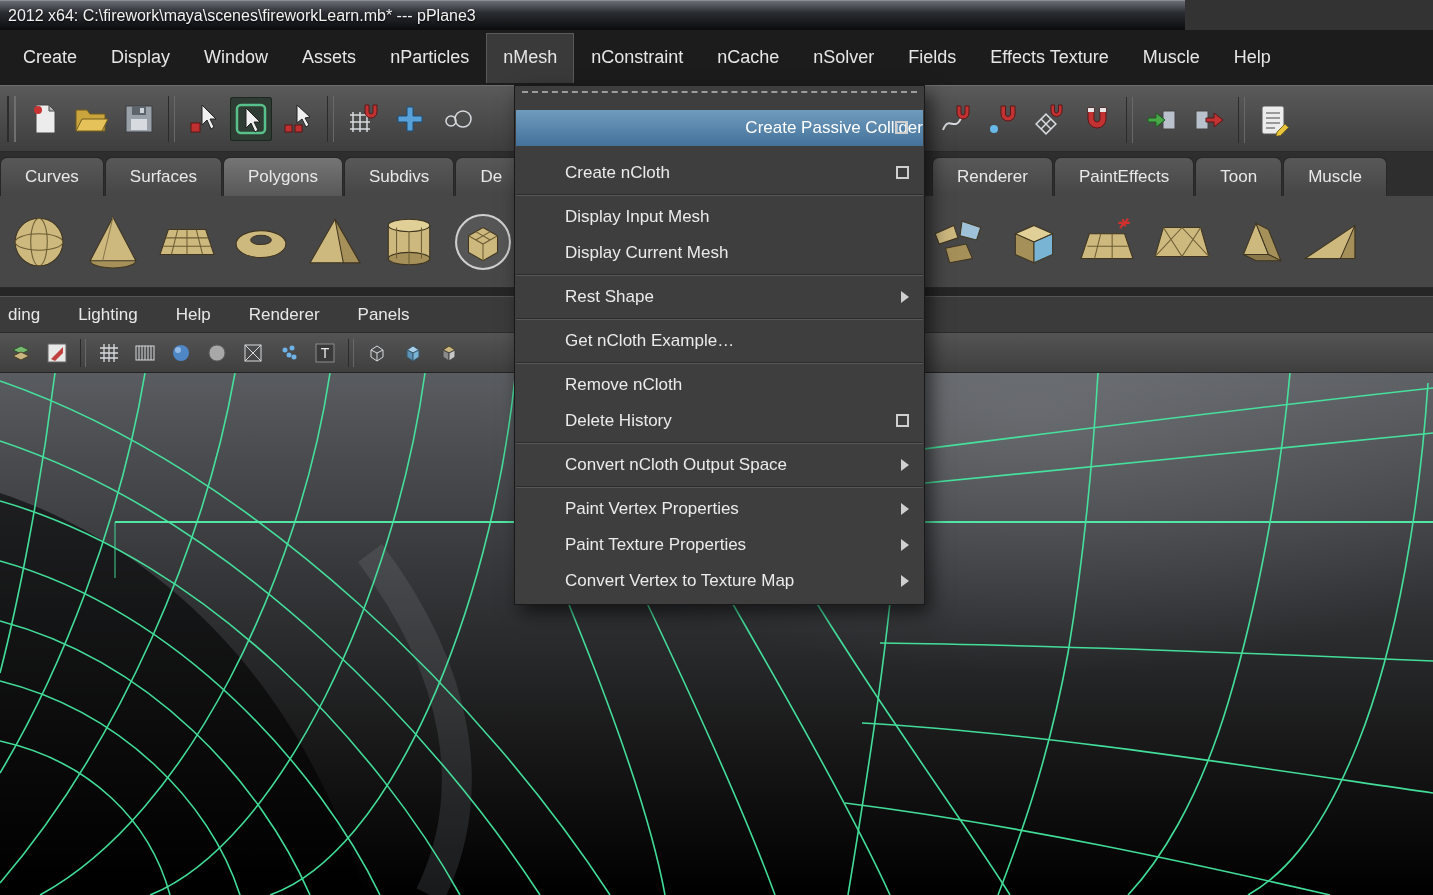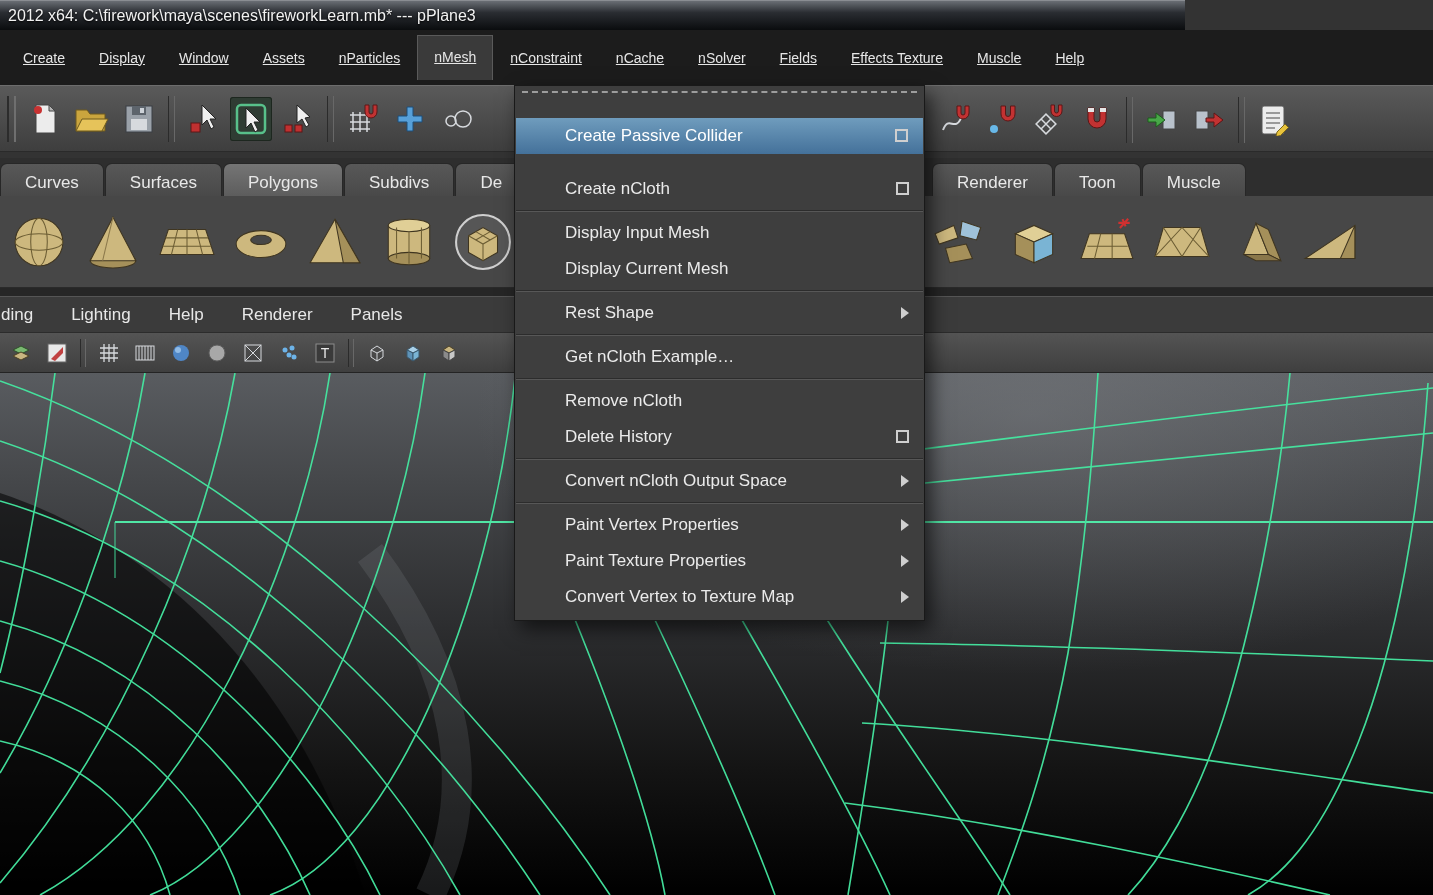--- a/index.html
+++ b/index.html
@@ -14,21 +14,21 @@
     color:#f2f2f2; font-size:16px; line-height:29px; padding-left:8px;
     text-shadow:0 1px 2px #000; white-space:nowrap;
   }
 
   
   .menubar {
     position:absolute; top:30px; left:0; width:1433px; height:55px;
     background:#1c1c1c; display:flex; align-items:center; padding:0 6px;
   }
   .menu-item {
-    color:#e6e6e6; font-size:14px; padding:14px 17px; cursor:default; white-space:nowrap;text-decoration:underline;
+    color:#e6e6e6; font-size:18px; padding:14px 17px; cursor:default; white-space:nowrap;
   }
   .menu-item.active {
     background:#3a3a3a; border:1px solid #5a5a5a; border-bottom:none; padding:13px 16px 15px;
   }
 
   
   .toolbar {
     position:absolute; top:85px; left:0; width:1433px; height:67px;
     background:linear-gradient(180deg,#5a5a5a,#3e3e3e);
     border-top:1px solid #6d6d6d; border-bottom:1px solid #2a2a2a;
@@ -38,21 +38,21 @@
     position:absolute; left:935px; top:0; height:67px;
     display:flex; align-items:center; gap:5px;
   }
   .grip { width:9px; height:46px; border-left:2px solid #2c2c2c; border-right:2px solid #6f6f6f; margin:0 3px; }
   .tb-sep { width:7px; height:46px; border-left:1px solid #2b2b2b; border-right:1px solid #686868; margin:0 3px; }
   .tb-icon { width:42px; height:44px; display:flex; align-items:center; justify-content:center; border-radius:3px; }
   .tb-icon.pressed { background:#2f3c33; box-shadow:inset 0 0 0 1px #1d271f; }
 
   
   .shelftabs {
-    position:absolute; top:158px; left:0; width:1433px; height:44px;
+    position:absolute; top:152px; left:0; width:1433px; height:44px;
     background:#2e2e2e; display:flex; align-items:flex-end;
   }
   .tabs-left { display:flex; align-items:flex-end; }
   .tabs-right { position:absolute; left:932px; bottom:0; display:flex; align-items:flex-end; }
   .tab {
     height:39px; display:flex; align-items:center; padding:0 24px;
     background:linear-gradient(180deg,#585858,#464646);
     border:1px solid #272727; border-bottom:none;
     border-top-left-radius:7px; border-top-right-radius:7px;
     color:#e8e8e8; font-size:17px; margin-right:1px; white-space:nowrap;
@@ -69,21 +69,21 @@
   .shelf-icon { width:70px; height:74px; display:flex; align-items:center; justify-content:center; }
   .shelf-strip { position:absolute; top:288px; left:0; width:1433px; height:8px; background:#262626; }
 
   
   .panelmenu {
     position:absolute; top:296px; left:0; width:1433px; height:37px;
     background:#3b3b3b; border-top:1px solid #555; border-bottom:1px solid #2c2c2c;
     display:flex; align-items:center; color:#e8e8e8; font-size:17px;
   }
   .pm-item { padding:0 19px; white-space:nowrap; }
-  .pm-item.partial { padding-left:1px; }
+  .pm-item.partial { padding-left:8px; }
 
   .paneltoolbar {
     position:absolute; top:333px; left:0; width:1433px; height:40px;
     background:linear-gradient(180deg,#545454,#3f3f3f);
     border-bottom:1px solid #242424;
     display:flex; align-items:center; gap:6px; padding:0 6px;
   }
   .pt-icon { width:30px; height:30px; display:flex; align-items:center; justify-content:center; }
   .pt-sep { width:6px; height:28px; border-left:1px solid #2b2b2b; border-right:1px solid #686868; margin:0 2px; }
 
@@ -103,21 +103,21 @@
     box-shadow:6px 8px 18px rgba(0,0,0,.6);
     z-index:50; padding-bottom:5px;
   }
   .tearoff { height:10px; margin:5px 7px 3px; border-top:2px dashed #9d9d9d; }
   .mi {
     height:36px; display:flex; align-items:center; position:relative;
     padding-left:50px; color:#ebebeb; font-size:17px; white-space:nowrap; cursor:default;
   }
   .mi.hl {
     background:linear-gradient(180deg,#6f9cbd,#44719a);
-    color:#fff; margin:17px 1px; padding-left:49px;
+    color:#fff; margin:9px 1px; padding-left:49px;justify-content:flex-end;
   }
   .opt-box {
     position:absolute; right:15px; top:50%; margin-top:-7px;
     width:13px; height:13px; border:2px solid #cfcfcf;
   }
   .sub-arrow {
     position:absolute; right:15px; top:50%; margin-top:-6px;
     width:0; height:0;
     border-left:8px solid #cfcfcf; border-top:6px solid transparent; border-bottom:6px solid transparent;
   }
@@ -273,20 +273,21 @@
 <div class="shelftabs">
   <div class="tabs-left">
     <div class="tab">Curves</div>
     <div class="tab">Surfaces</div>
     <div class="tab active">Polygons</div>
     <div class="tab">Subdivs</div>
     <div class="tab">De</div>
   </div>
   <div class="tabs-right">
     <div class="tab">Renderer</div>
+    <div class="tab">PaintEffects</div>
     <div class="tab">Toon</div>
     <div class="tab">Muscle</div>
   </div>
 </div>
 
 <div class="shelf">
   <div class="shelf-left">
     <div class="shelf-icon">
       <svg width="58" height="58" viewBox="0 0 56 56">
           <circle cx="28" cy="28" r="23" fill="#cdb87e" stroke="#3f3520"></circle>

